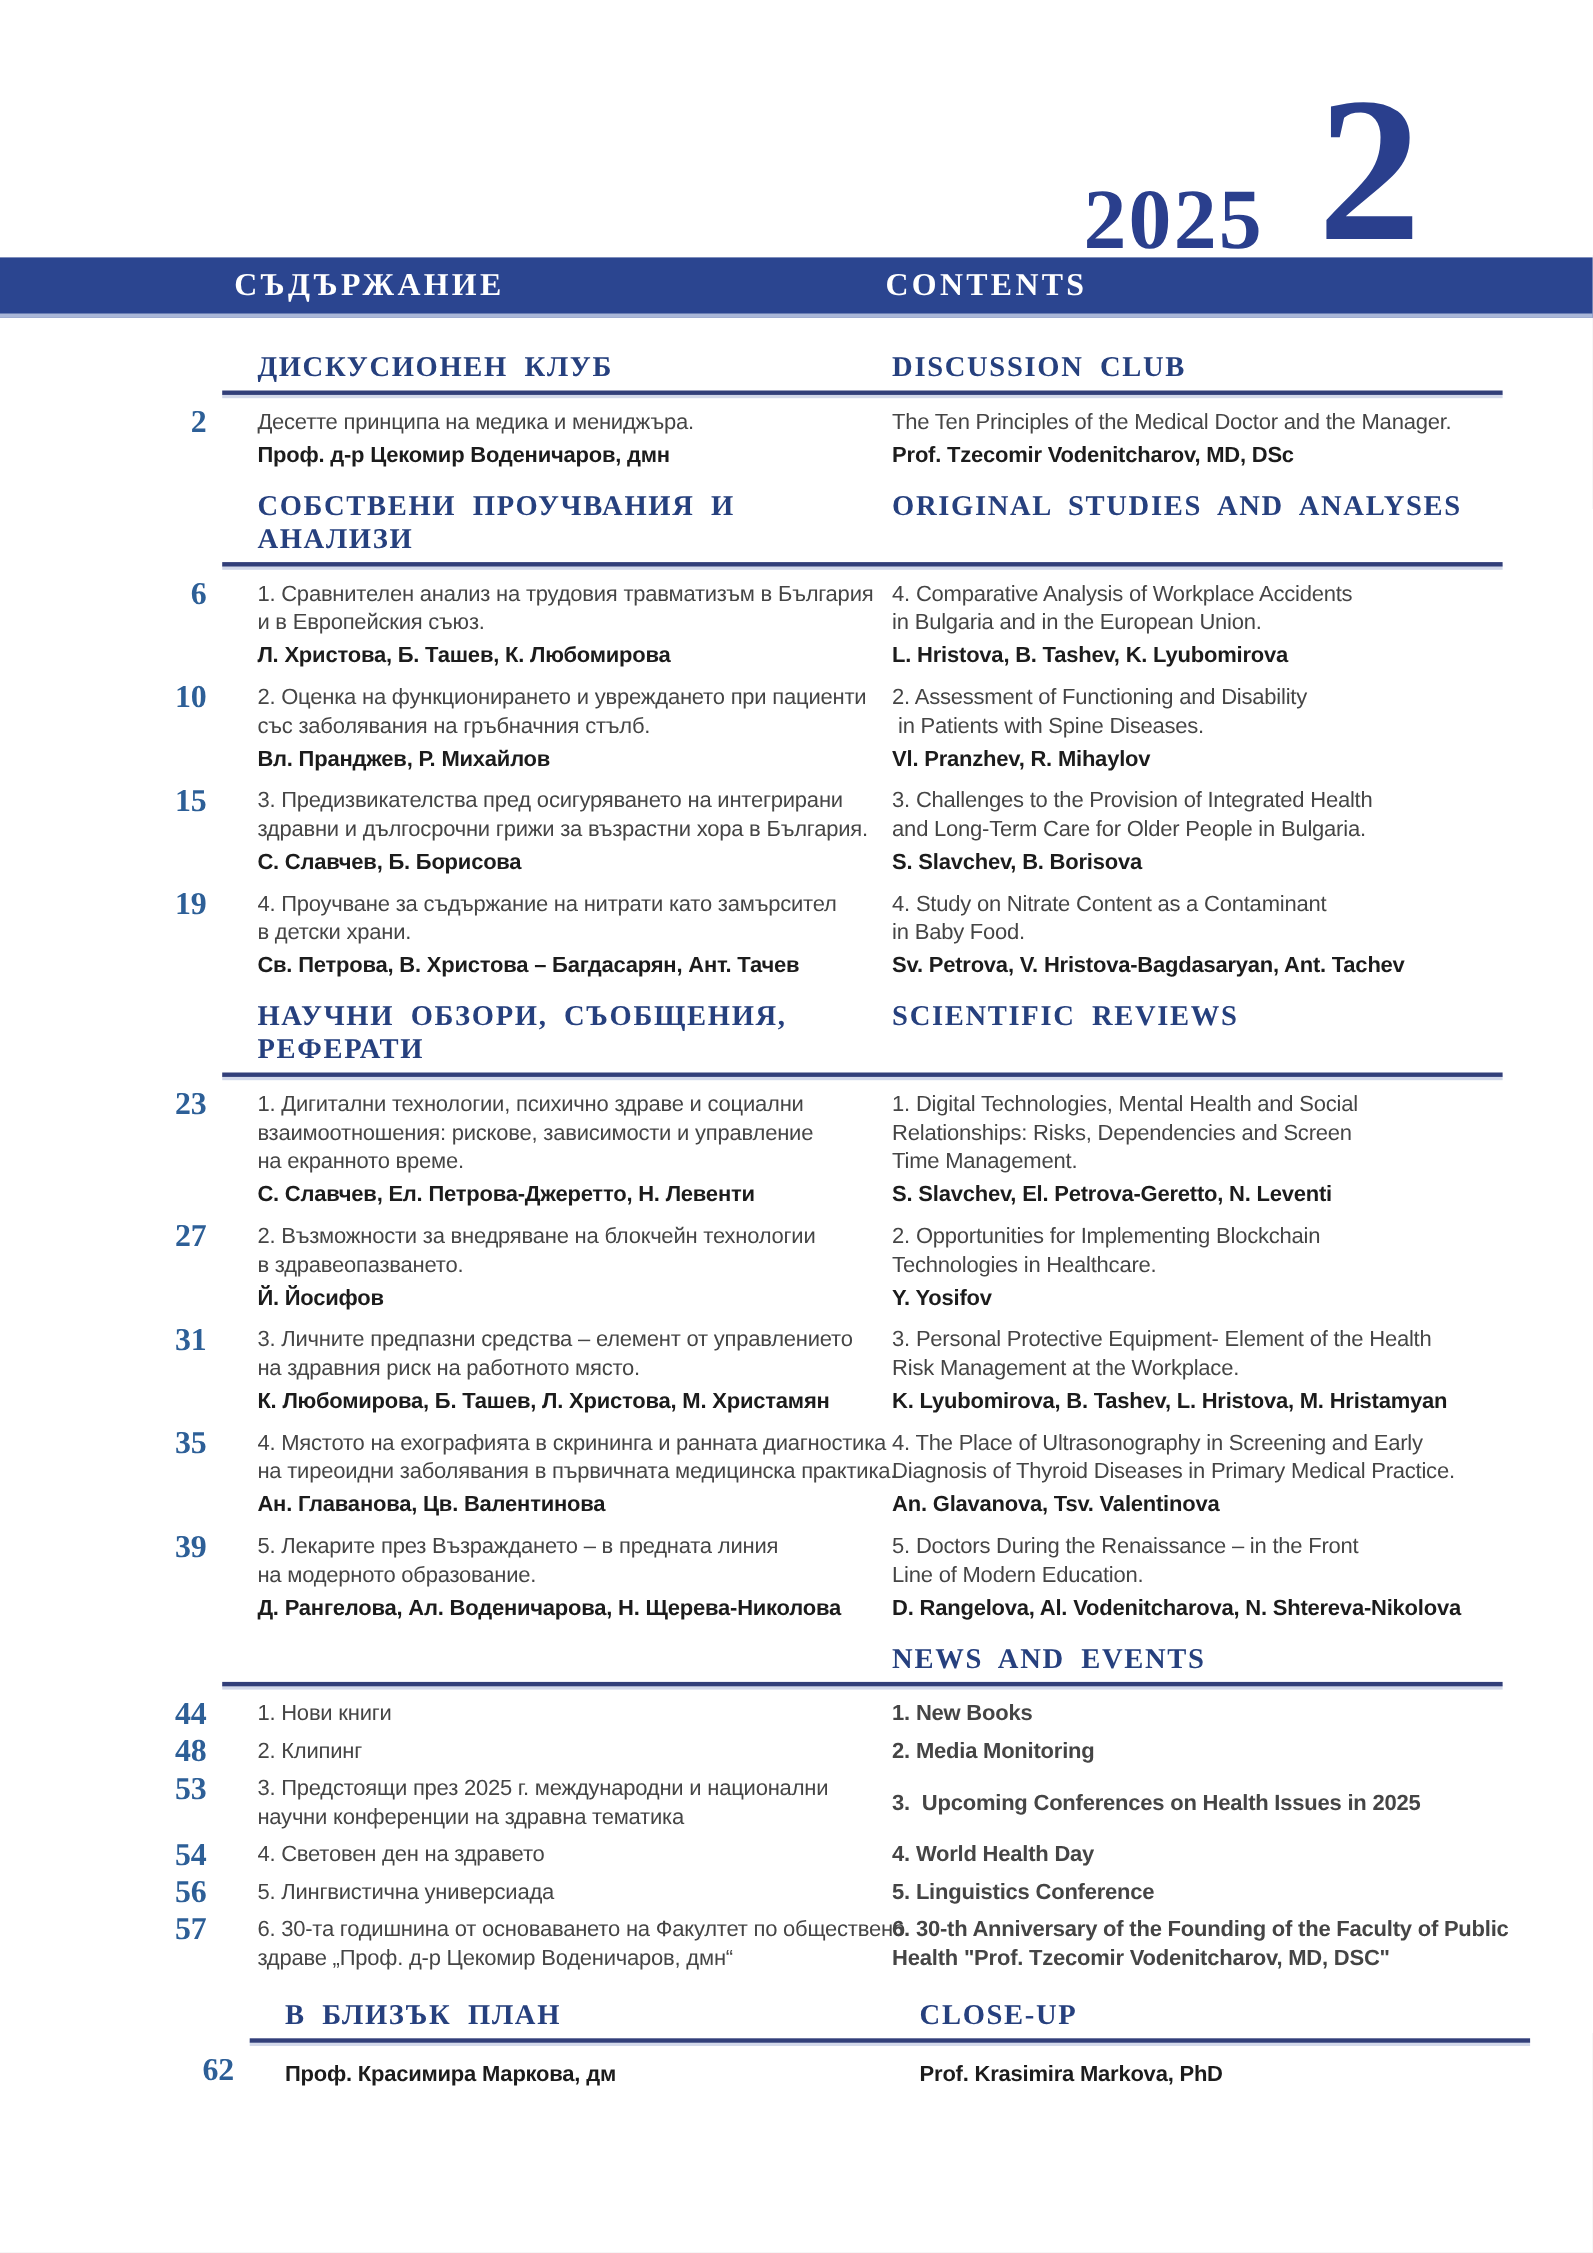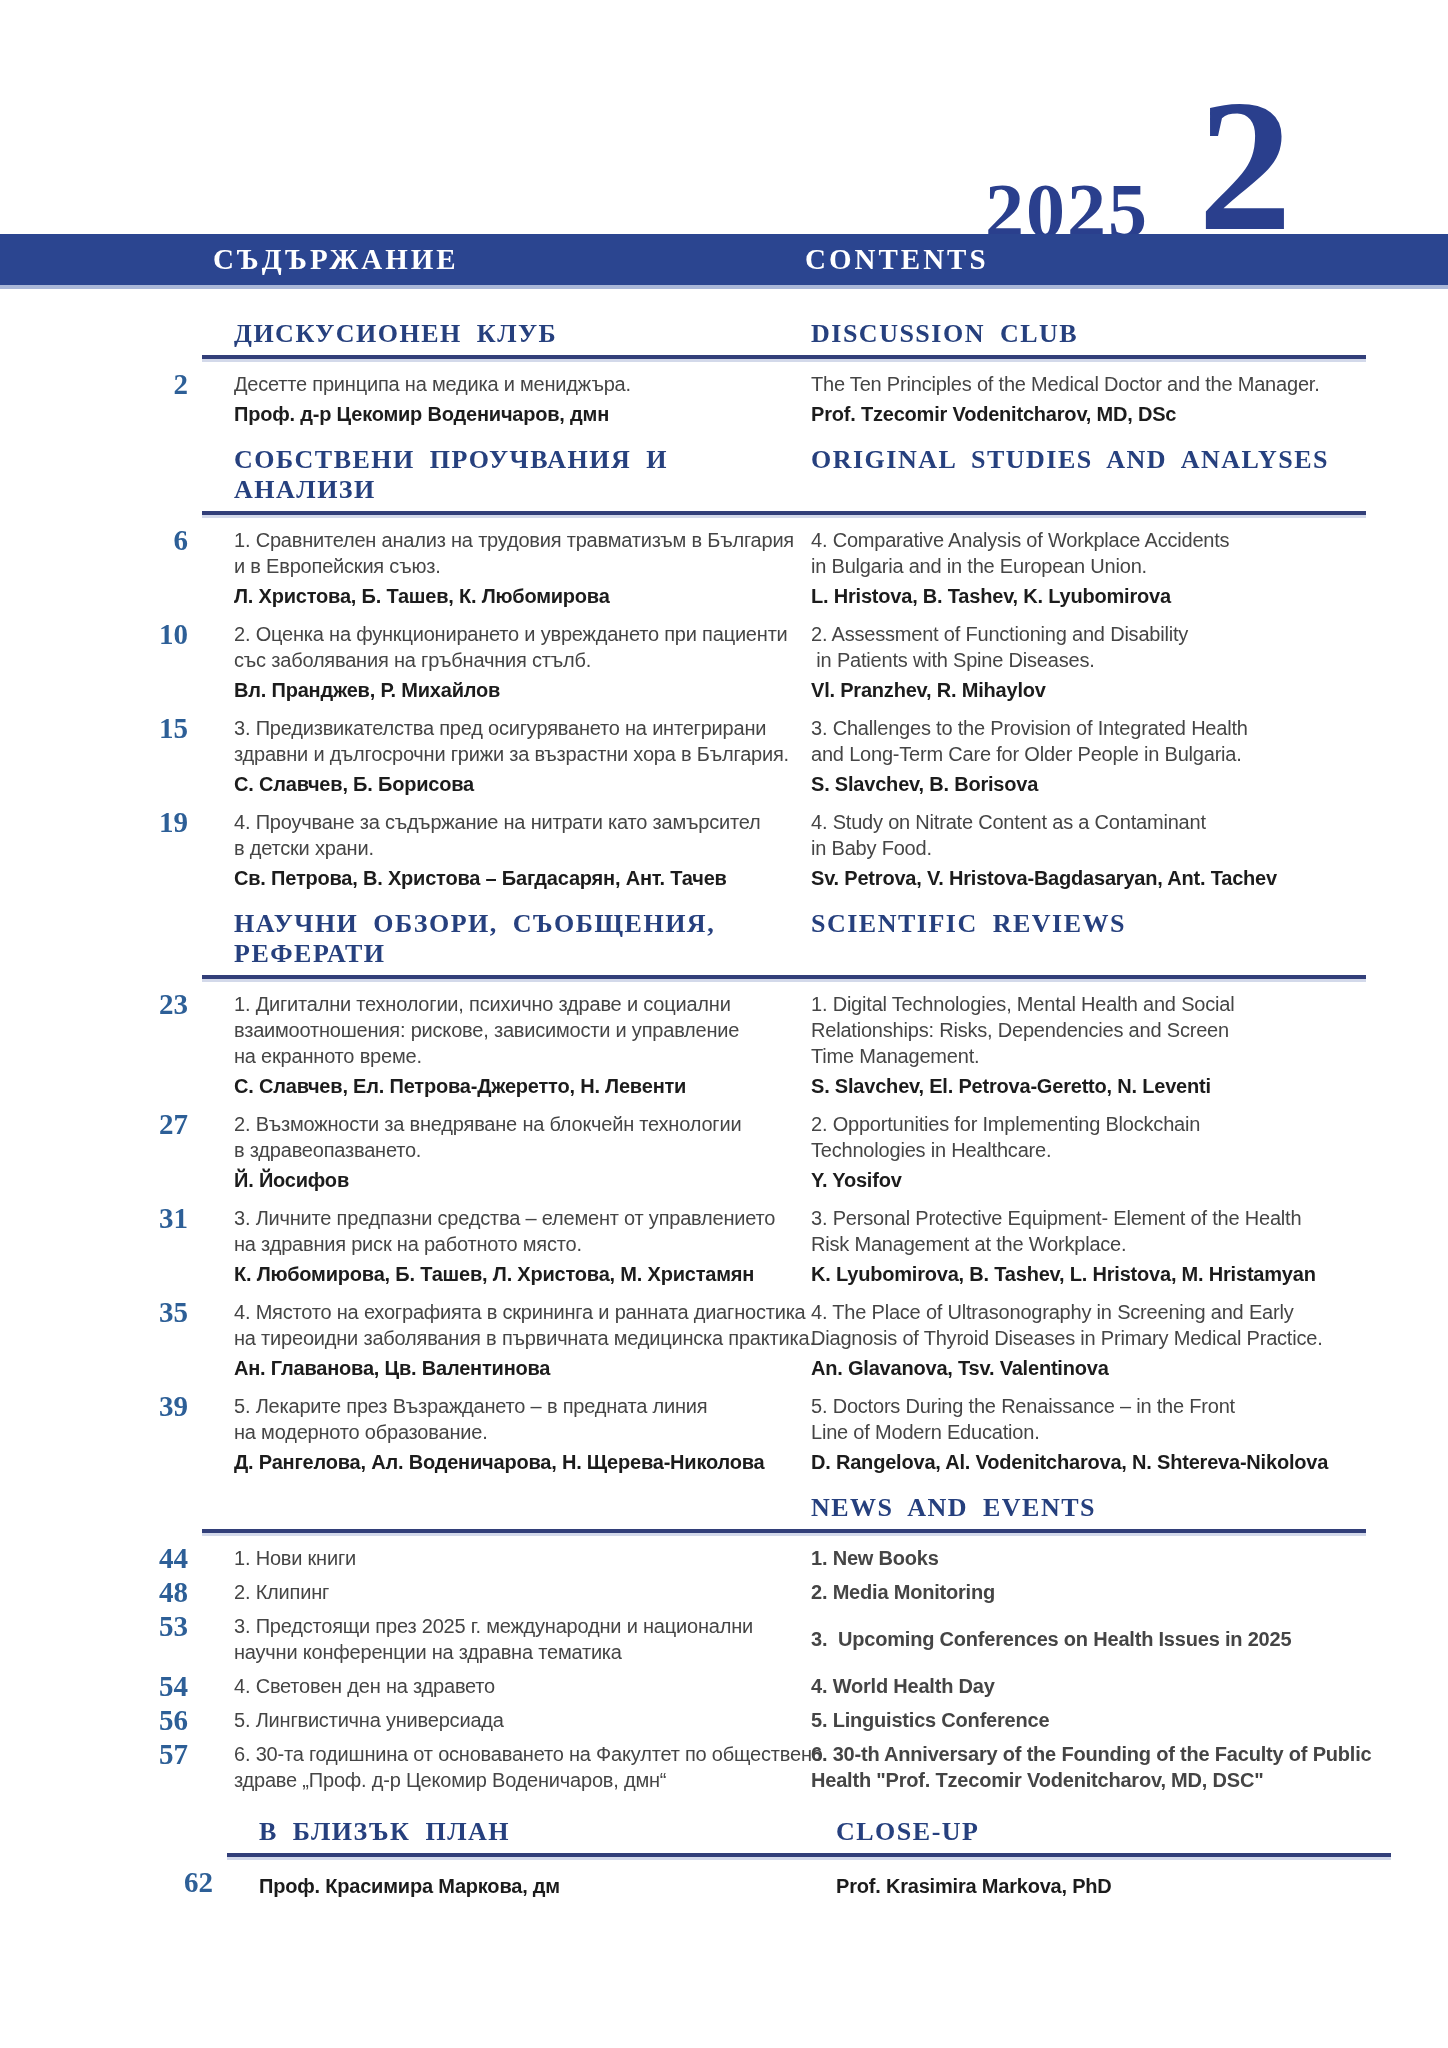--- a/index.html
+++ b/index.html
@@ -1,21 +1,21 @@
 <!DOCTYPE html>
 <html><head>
 <meta charset="utf-8">
 <style>
   html,body{margin:0;padding:0;background:#e8e8e8;}
   .page{
     position:relative;width:1448px;height:2048px;background:#ffffff;
     overflow:hidden;font-family:"Liberation Sans","DejaVu Sans",sans-serif;
   }
   
-  .masthead{position:absolute;top:12px;left:0;width:100%;height:234px;}
+  .masthead{position:absolute;top:0;left:0;width:100%;height:234px;}
   .year{
     position:absolute;top:160px;left:985px;
     font-family:"Liberation Serif","DejaVu Serif",serif;font-weight:bold;
     font-size:78px;line-height:1;color:#2a3f8d;letter-spacing:2px;
   }
   .issue-no{
     position:absolute;top:60px;left:1198px;
     font-family:"Liberation Serif","DejaVu Serif",serif;font-weight:bold;
     font-size:188px;line-height:1;color:#2a3f8d;
   }

